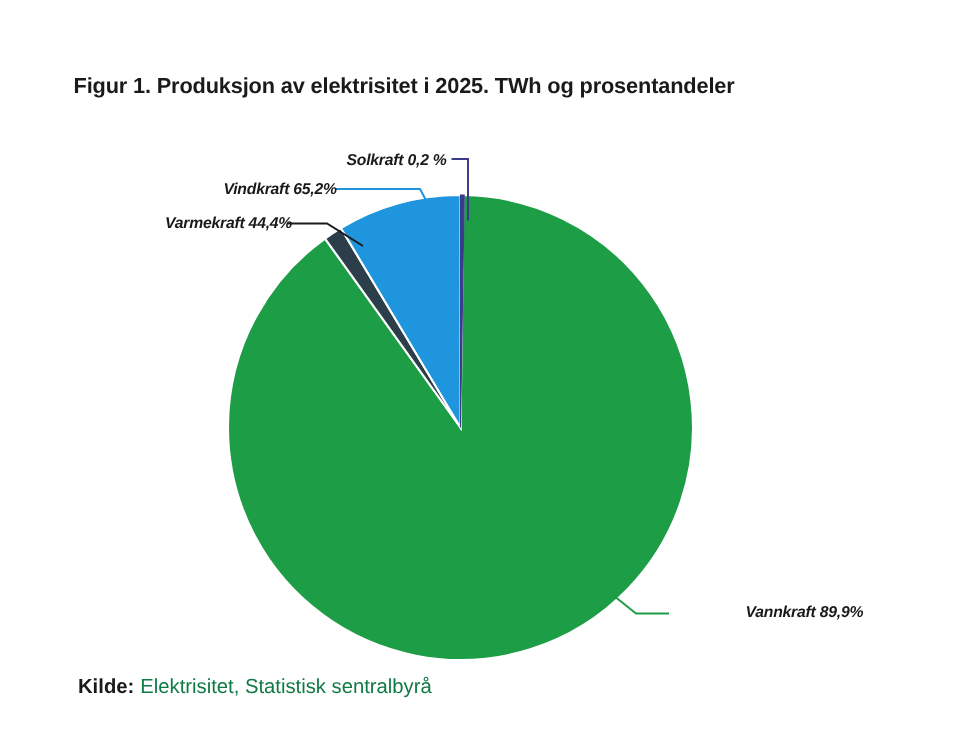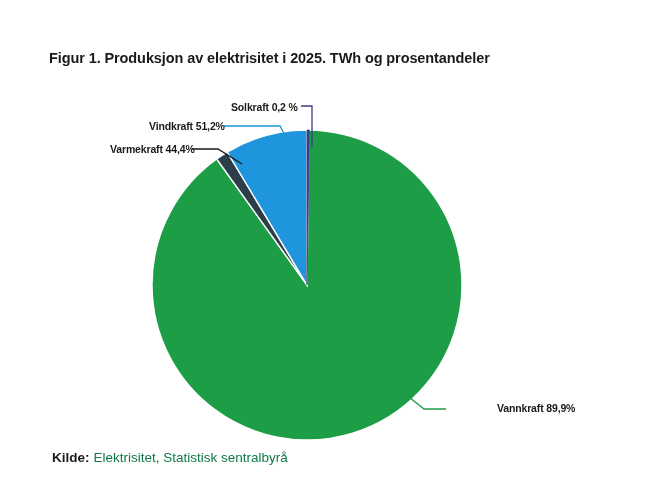--- a/index.html
+++ b/index.html
@@ -35,20 +35,21 @@
     white-space: nowrap;
     margin-left: 16px;
   }
 
   #pie-area {
     position: absolute;
     left: 0;
     top: 0;
     width: 585px;
     height: 500px;
+    font-style: italic;
   }
 
   .slice-label {
     position: absolute;
     font-size: 10.5px;
     font-weight: bold;
     color: #1a1a1a;
     white-space: nowrap;
     letter-spacing: -0.15px;
   }
@@ -110,21 +111,21 @@
 
       <polyline points="224,126 280,126 296,156" fill="none" stroke="#1e95dc" stroke-width="1.3"></polyline>
 
       <polyline points="192,149 218,149 242,164" fill="none" stroke="#1a1a1a" stroke-width="1.3"></polyline>
 
       <polyline points="446,409 424,409 404,393" fill="none" stroke="#1e9d47" stroke-width="1.3"></polyline>
     </svg>
 
     <div class="slice-label" id="label-solkraft">Solkraft 0,2 %</div>
 
-    <div class="slice-label" id="label-vindkraft">Vindkraft 51,2%</div>
+    <div class="slice-label" id="label-vindkraft">Vindkraft 65,2%</div>
 
     <div class="slice-label" id="label-varmekraft">Varmekraft 44,4%</div>
 
     <div class="slice-label" id="label-vannkraft">Vannkraft 89,9%</div>
   </div>
 
   <div id="source-line">
     <span id="source-label">Kilde:</span><span id="source-link">Elektrisitet, Statistisk sentralbyrå</span>
   </div>
 

